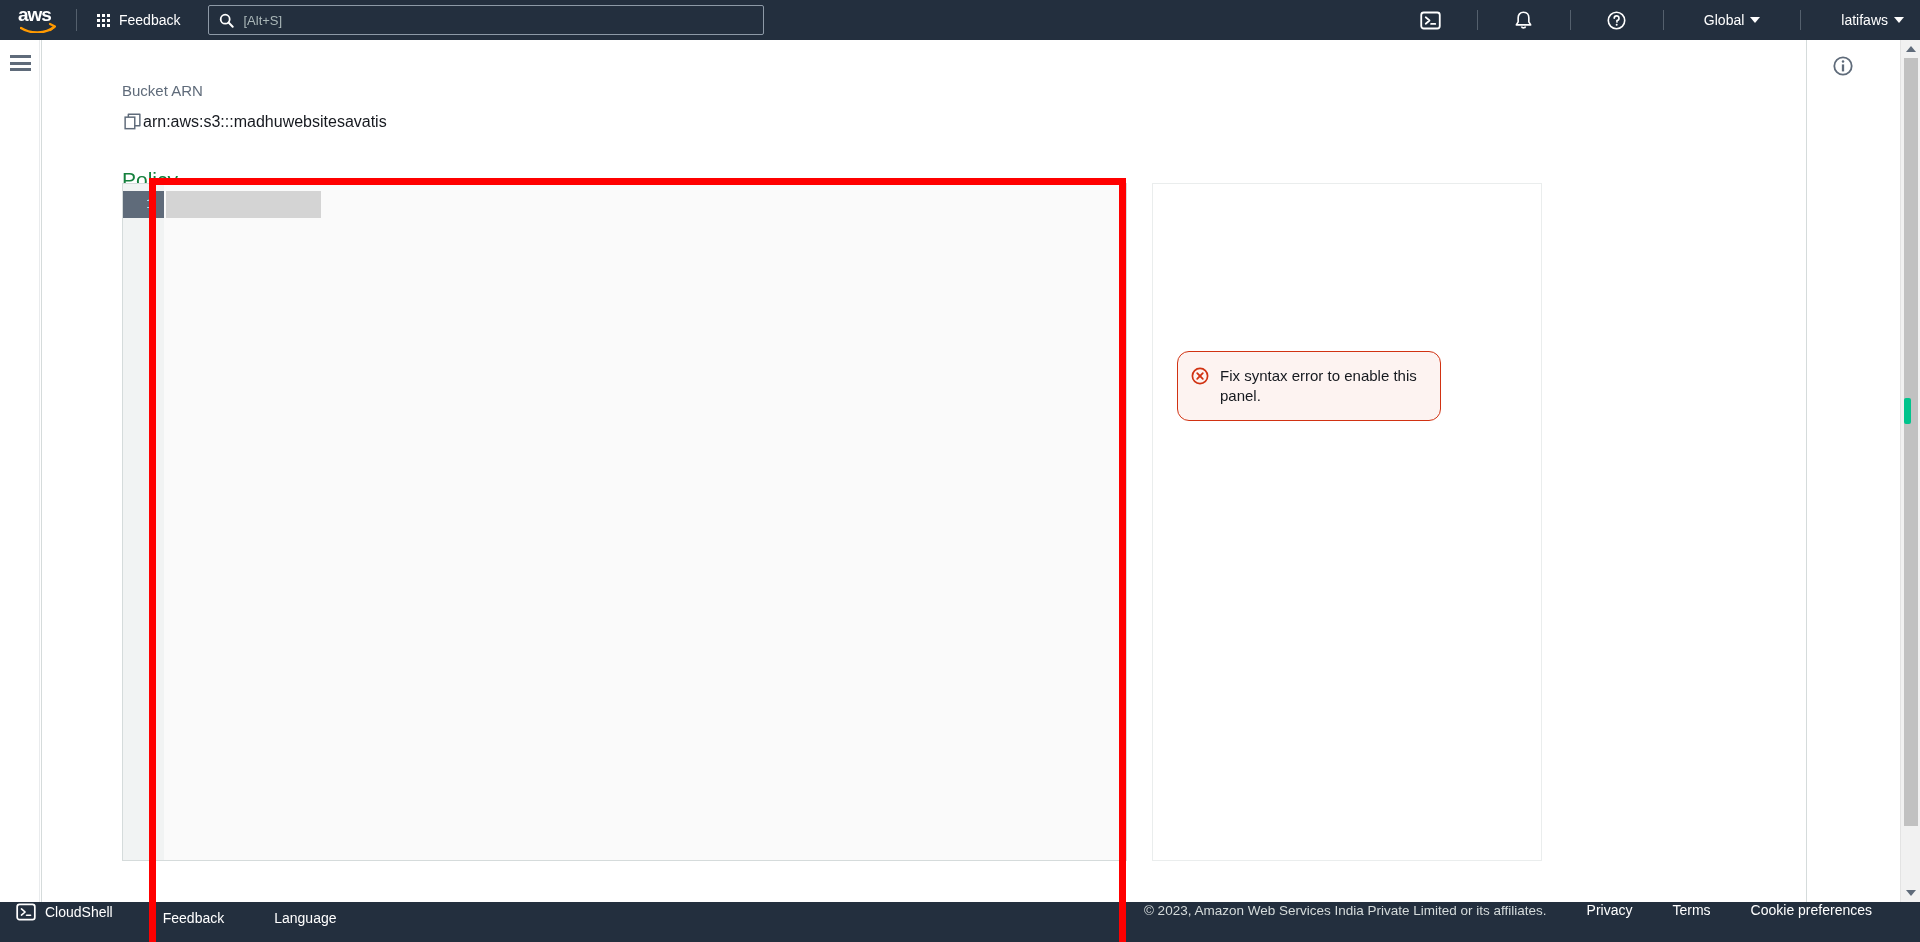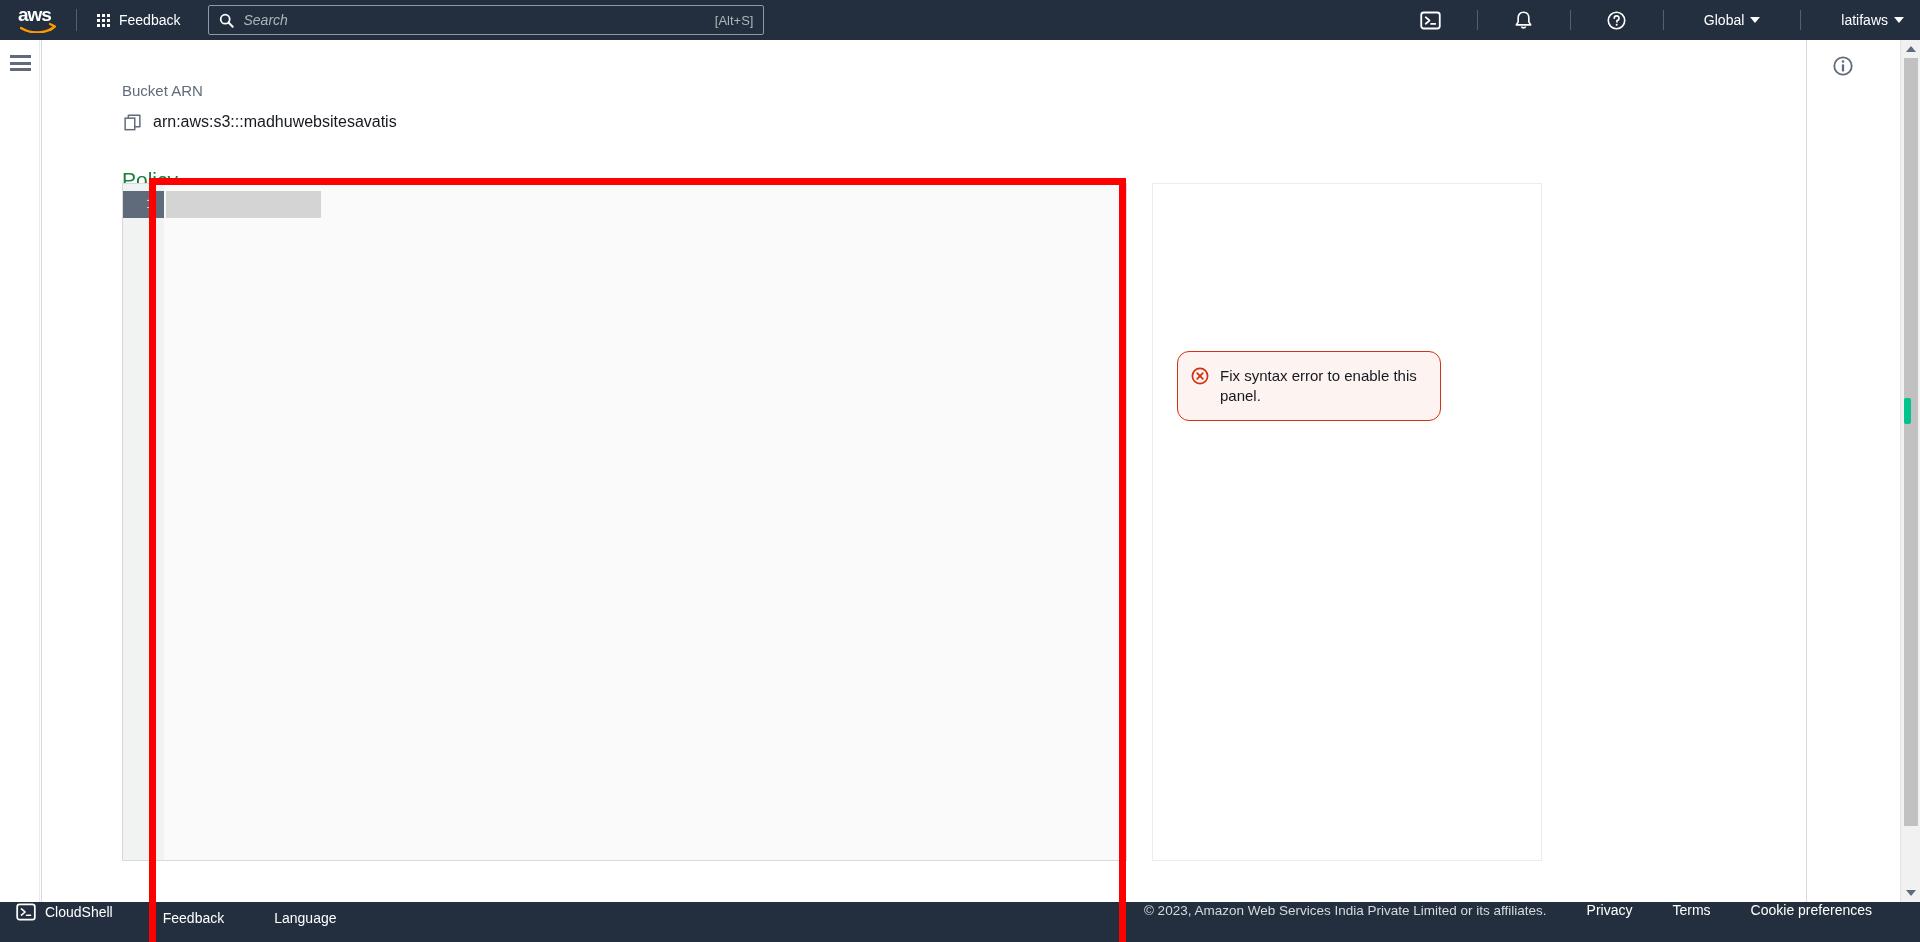--- a/index.html
+++ b/index.html
@@ -96,21 +96,21 @@
     background: #ffffff;
     border-left: 1px solid #d5dbdb;
     overflow: hidden;
   }
   .label-small {
     position: absolute; left: 80px; top: 42px;
     font-size: 15px; color: #5f6b7a;
   }
   .arn-row {
     position: absolute; left: 82px; top: 73px;
-    display: flex; align-items: center; gap: 12px;
+    display: flex; gap: 2px;
   }
   .copy-ico { width: 17px; height: 17px; flex: 0 0 auto; cursor: pointer; }
   .arn-text { font-size: 16px; color: #16191f; }
 
   .policy-h {
     position: absolute; left: 80px; top: 128px;
     font-size: 21px; color: #15803d; font-weight: normal;
   }
 
   
@@ -249,21 +249,20 @@
         <i></i>
     </span>
     <span>Feedback</span>
   </div>
 
   <div class="searchwrap">
     <svg class="search-ico" viewBox="0 0 16 16">
       <circle cx="6.6" cy="6.6" r="4.8" stroke="#ffffff" stroke-width="1.9" fill="none"></circle>
       <line x1="10.2" y1="10.2" x2="14.6" y2="14.6" stroke="#ffffff" stroke-width="2.1" stroke-linecap="round"></line>
     </svg>
-    <input class="search-input" type="text" placeholder="Search" style="">
     <span class="alt-s">[Alt+S]</span>
   </div>
 
   <div class="nav-right">
 
     <div class="nav-ico-btn">
       <svg width="21" height="21" viewBox="0 0 22 22">
         <rect x="1.3" y="2.6" width="19.4" height="16.8" rx="2.6" stroke="#ffffff" stroke-width="1.9" fill="none"></rect>
         <path d="M6 7.6 L10 11 L6 14.4" stroke="#ffffff" stroke-width="1.8" fill="none" stroke-linecap="round" stroke-linejoin="round"></path>
         <line x1="11.6" y1="14.6" x2="16" y2="14.6" stroke="#ffffff" stroke-width="1.8" stroke-linecap="round"></line>

